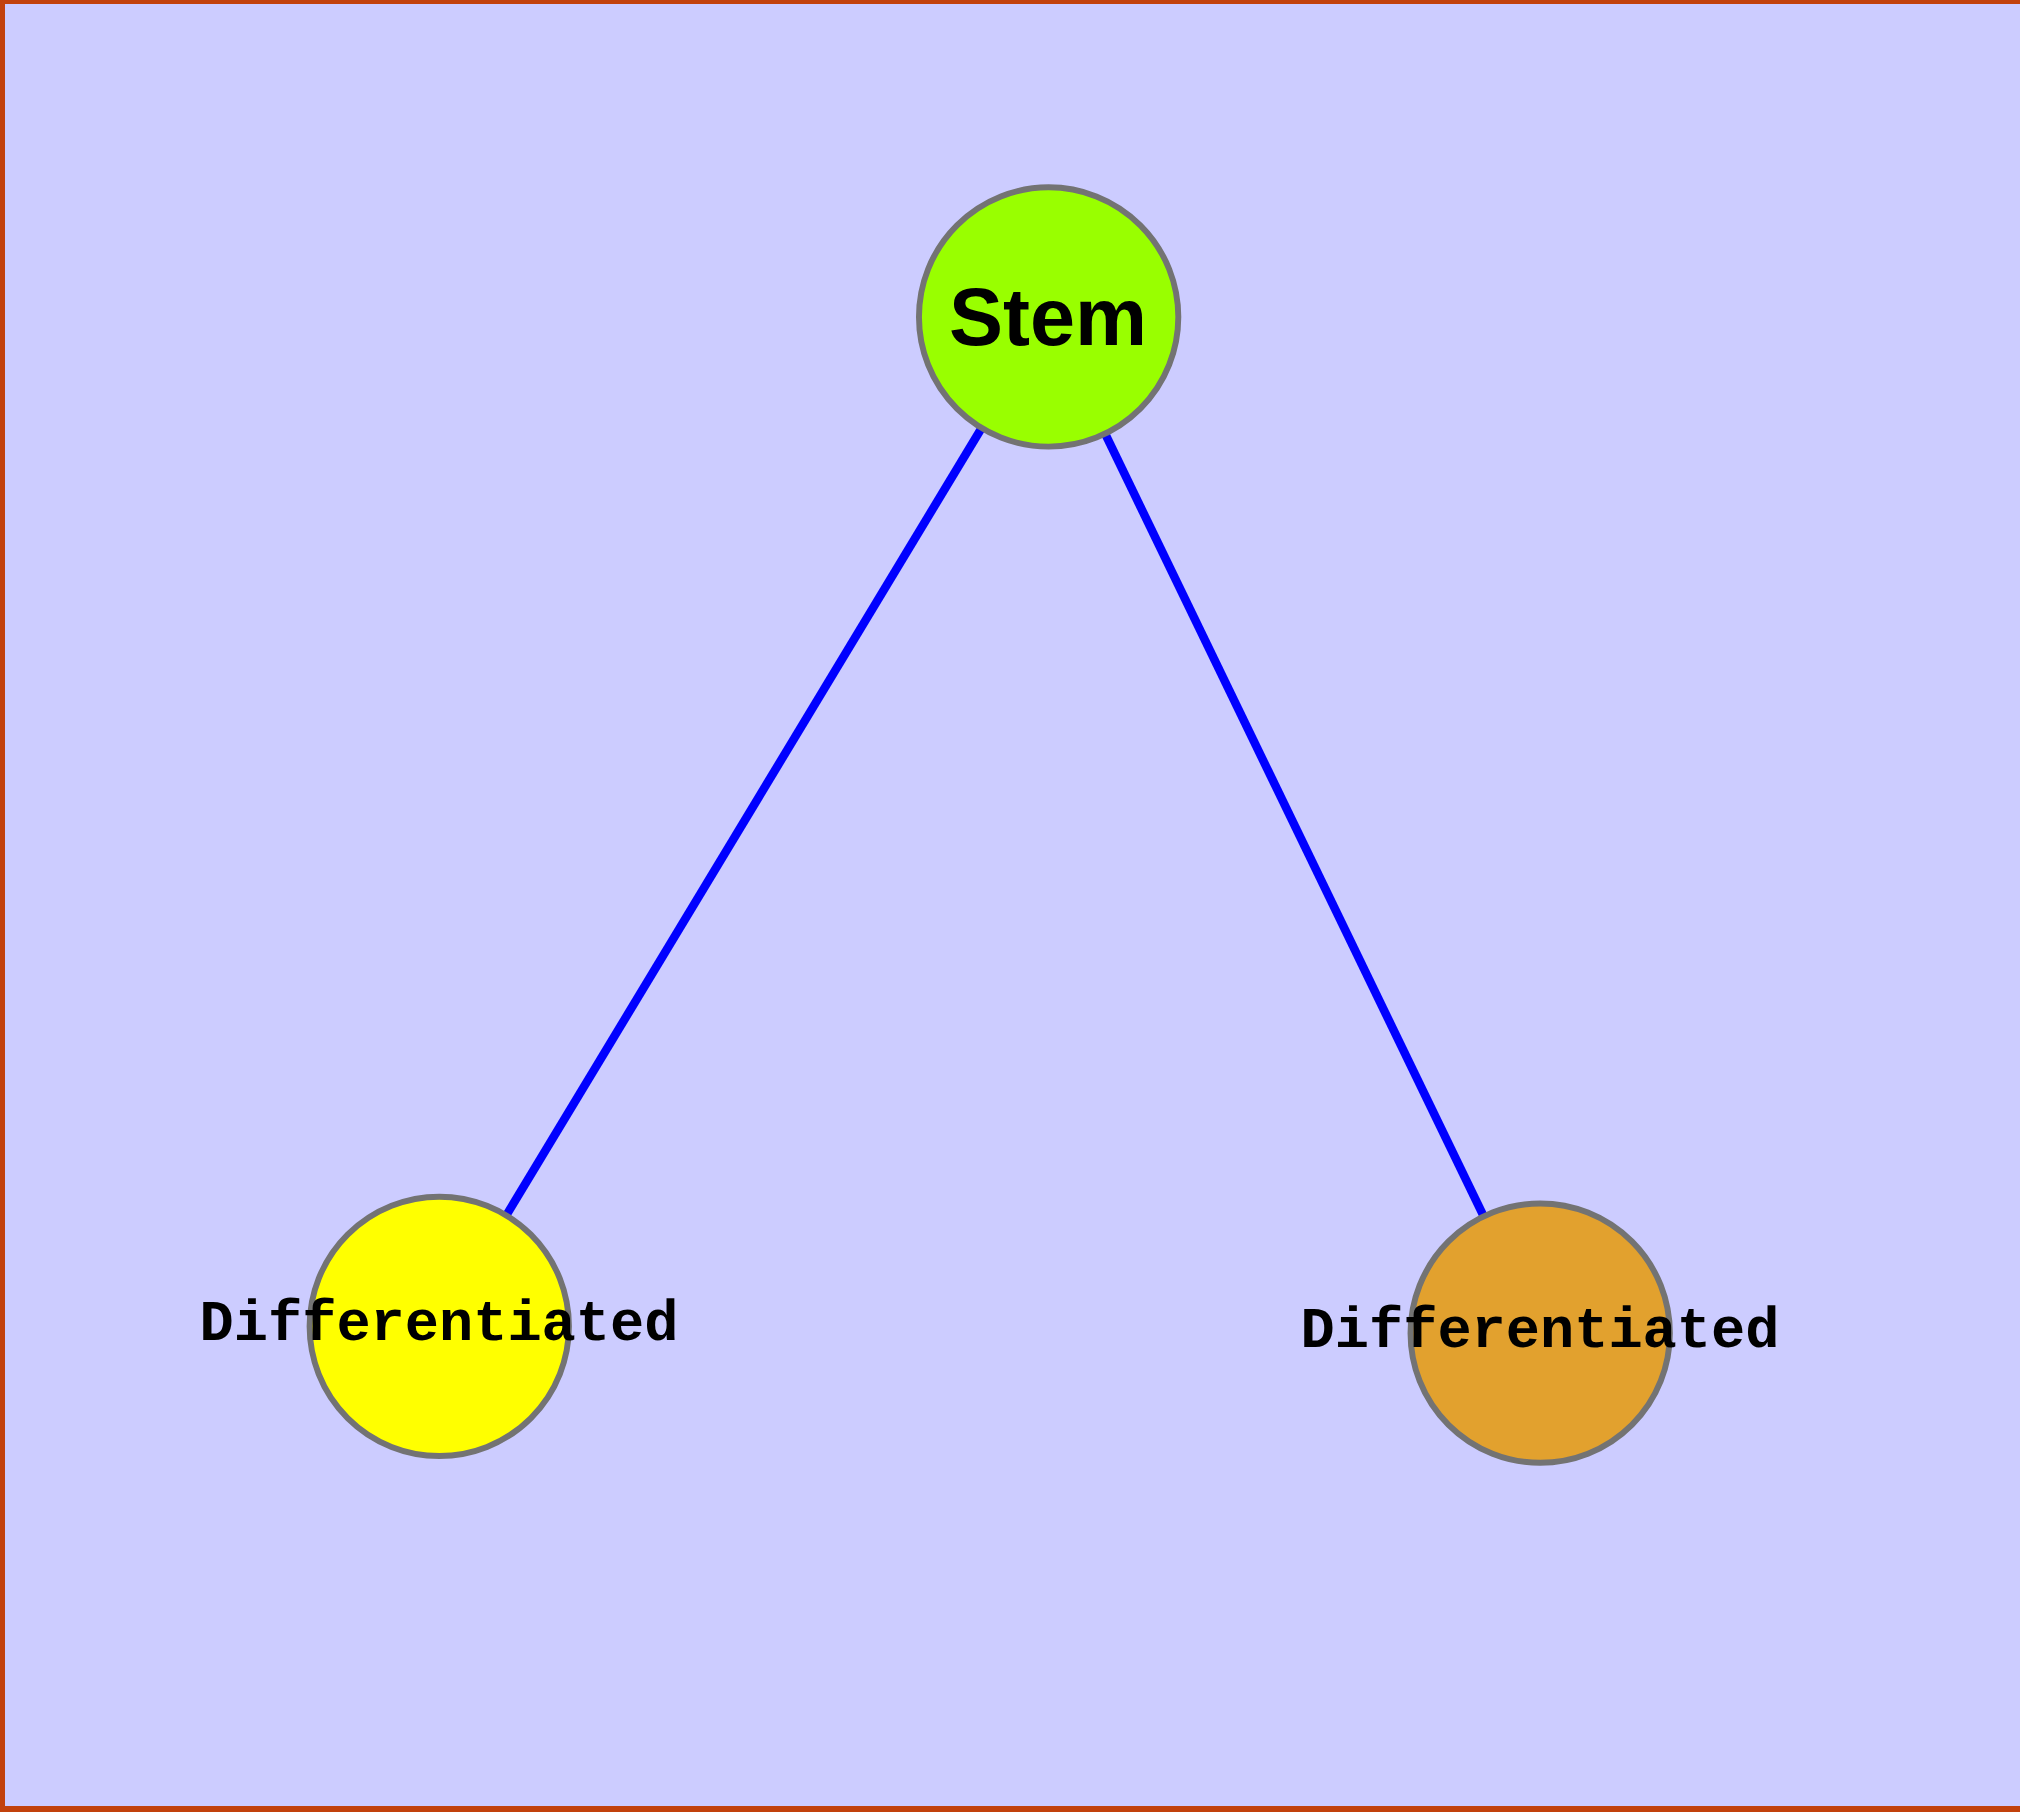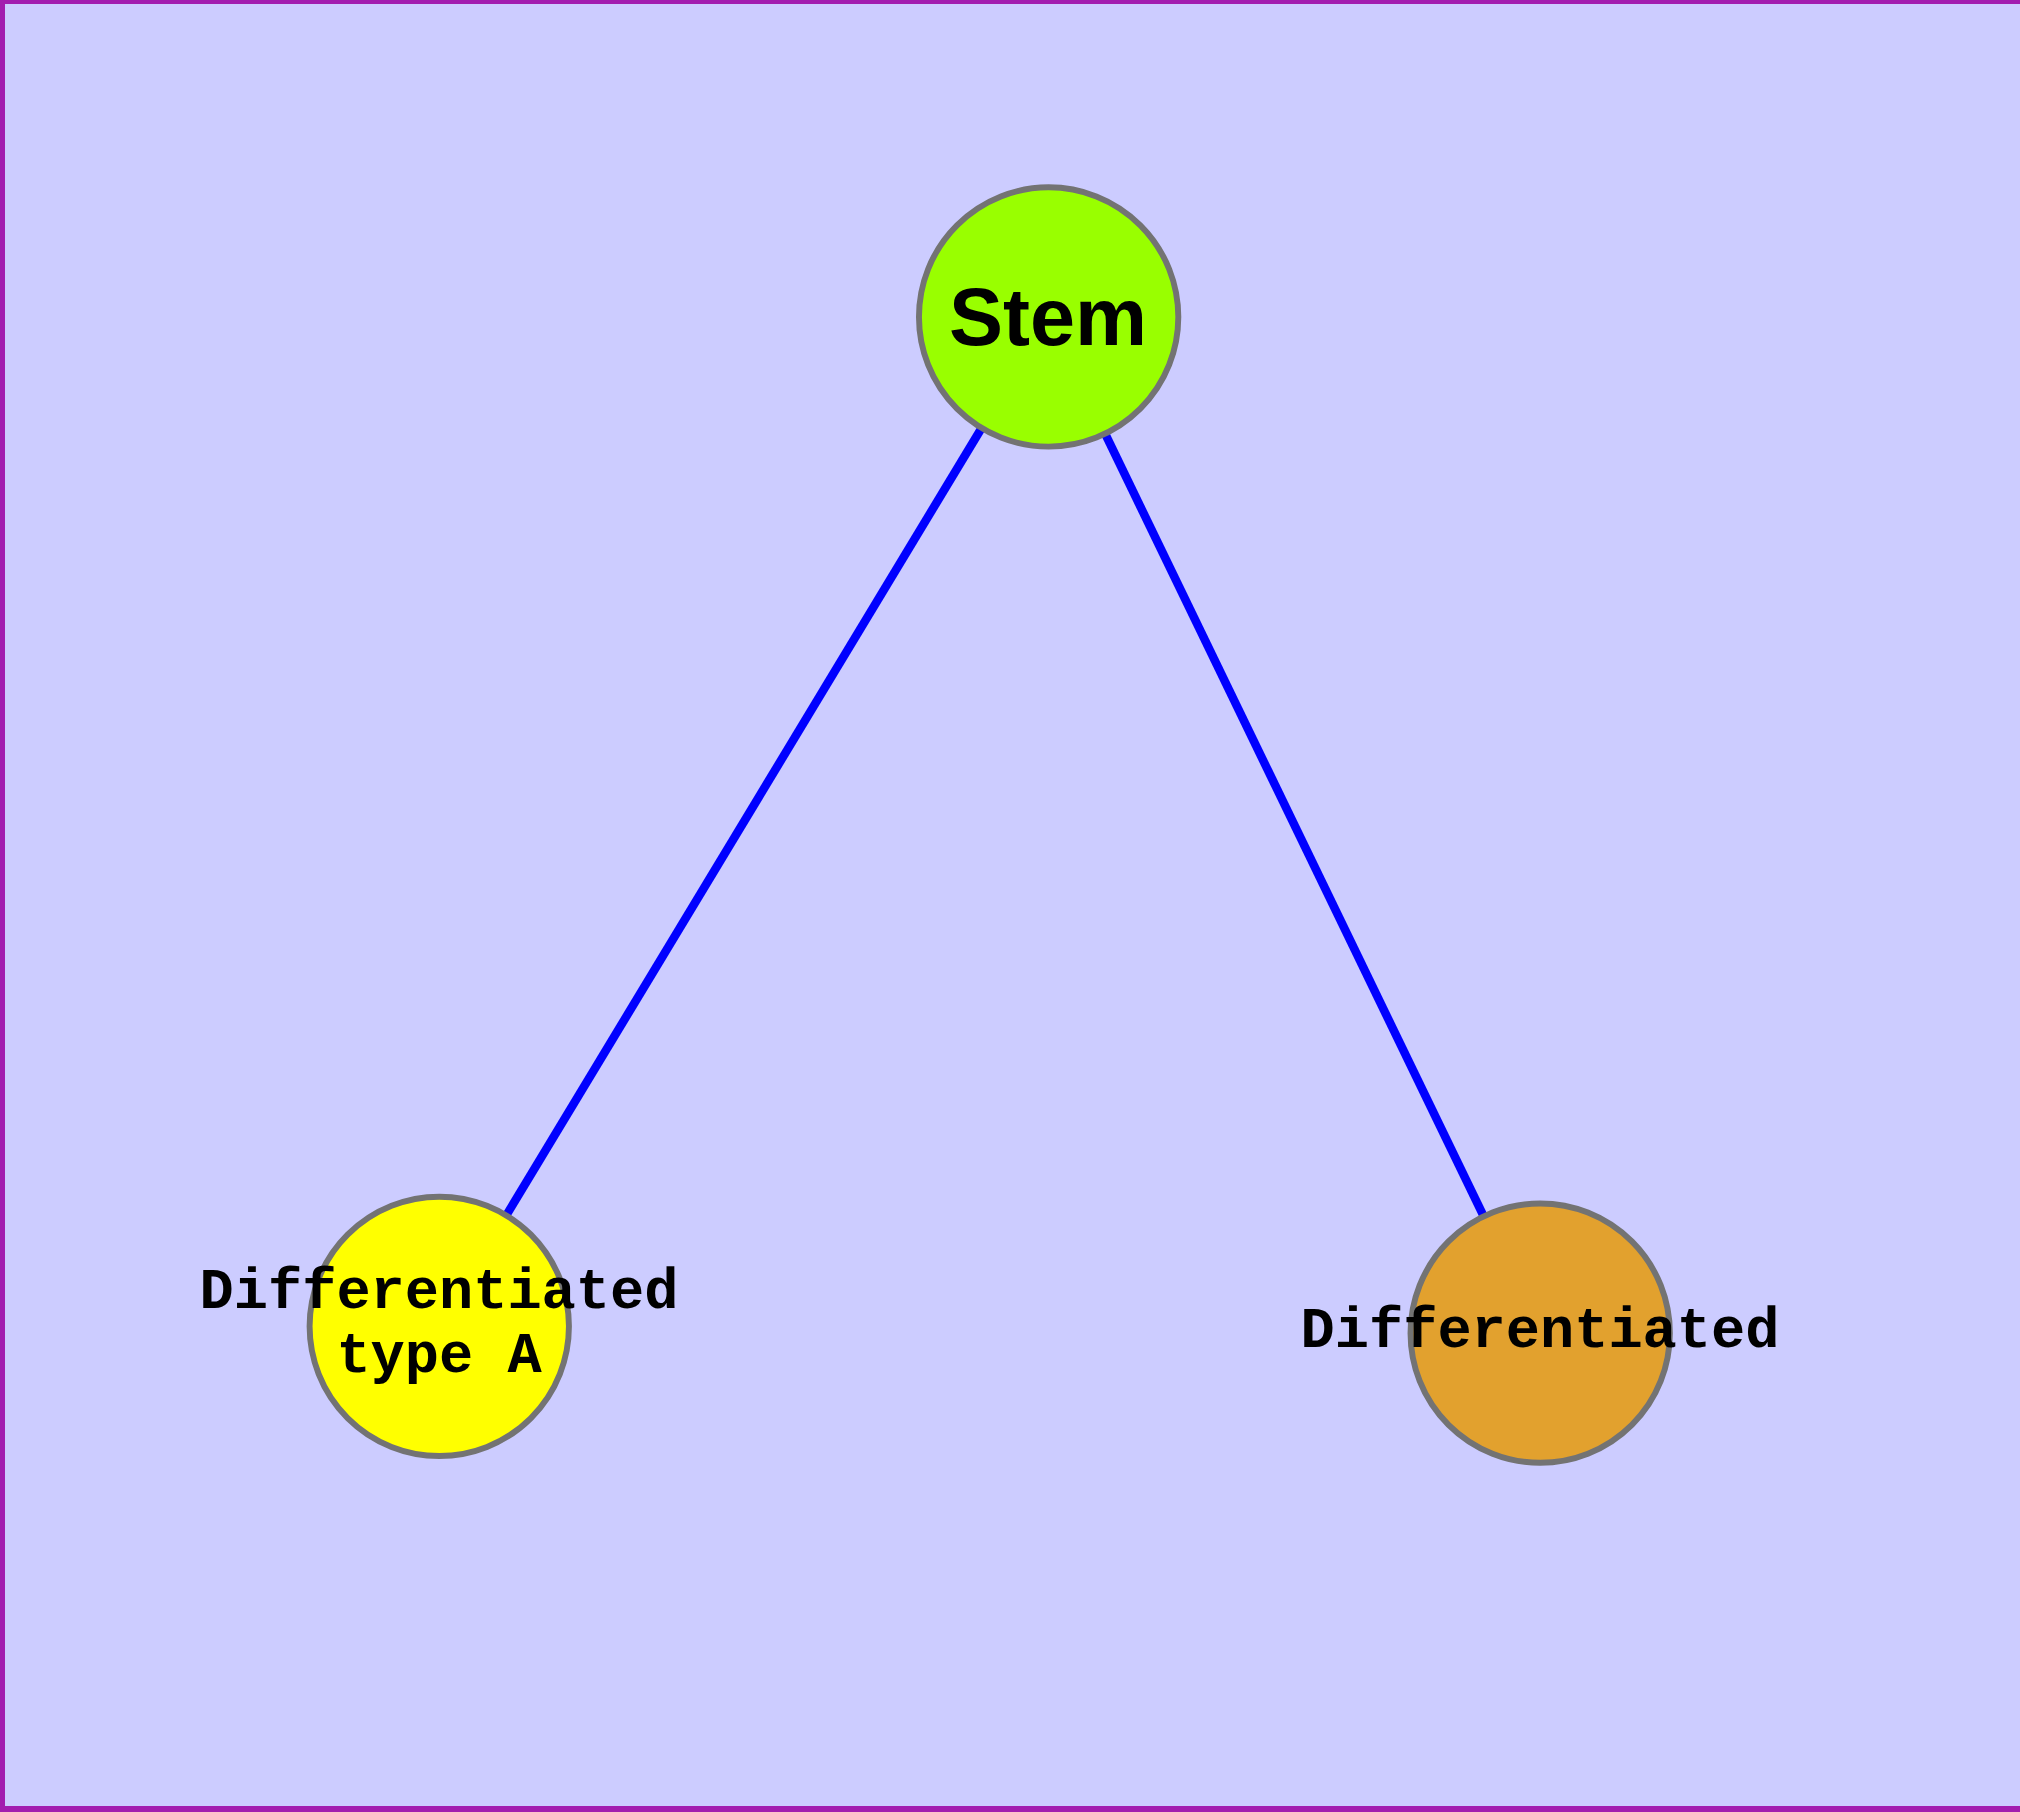--- a/index.html
+++ b/index.html
@@ -5,21 +5,21 @@
 <style>
   html, body {
     margin: 0;
     padding: 0;
     background: #ffffff;
   }
   #stage {
     position: relative;
     width: 2021px;
     height: 1812px;
-    background: #a21caf;
+    background: #c2410c;
     overflow: hidden;
     font-family: "Liberation Sans", sans-serif;
   }
   #canvas-bg {
     position: absolute;
     left: 5.1px;
     top: 4.2px;
     width: 2015px;
     height: 1802px;
     background: #ccccff;
@@ -82,21 +82,20 @@
       <circle class="node-circle" cx="1817" cy="1573" r="153" fill="#e2a12e" stroke="#737373"></circle>
     </g>
   </svg>
 
   <div class="node-label single" style="left: 1048px; top: 317px;">
     <span class="label-line">Stem</span>
   </div>
 
   <div class="node-label double" style="left: 439px; top: 1326px;">
     <span class="label-line">Differentiated</span>
-    <span class="label-line">type A</span>
   </div>
 
   <div class="node-label double" style="left: 1540px; top: 1333px;">
     <span class="label-line">Differentiated</span>
   </div>
 
 </div>
 
 
 </body></html>

